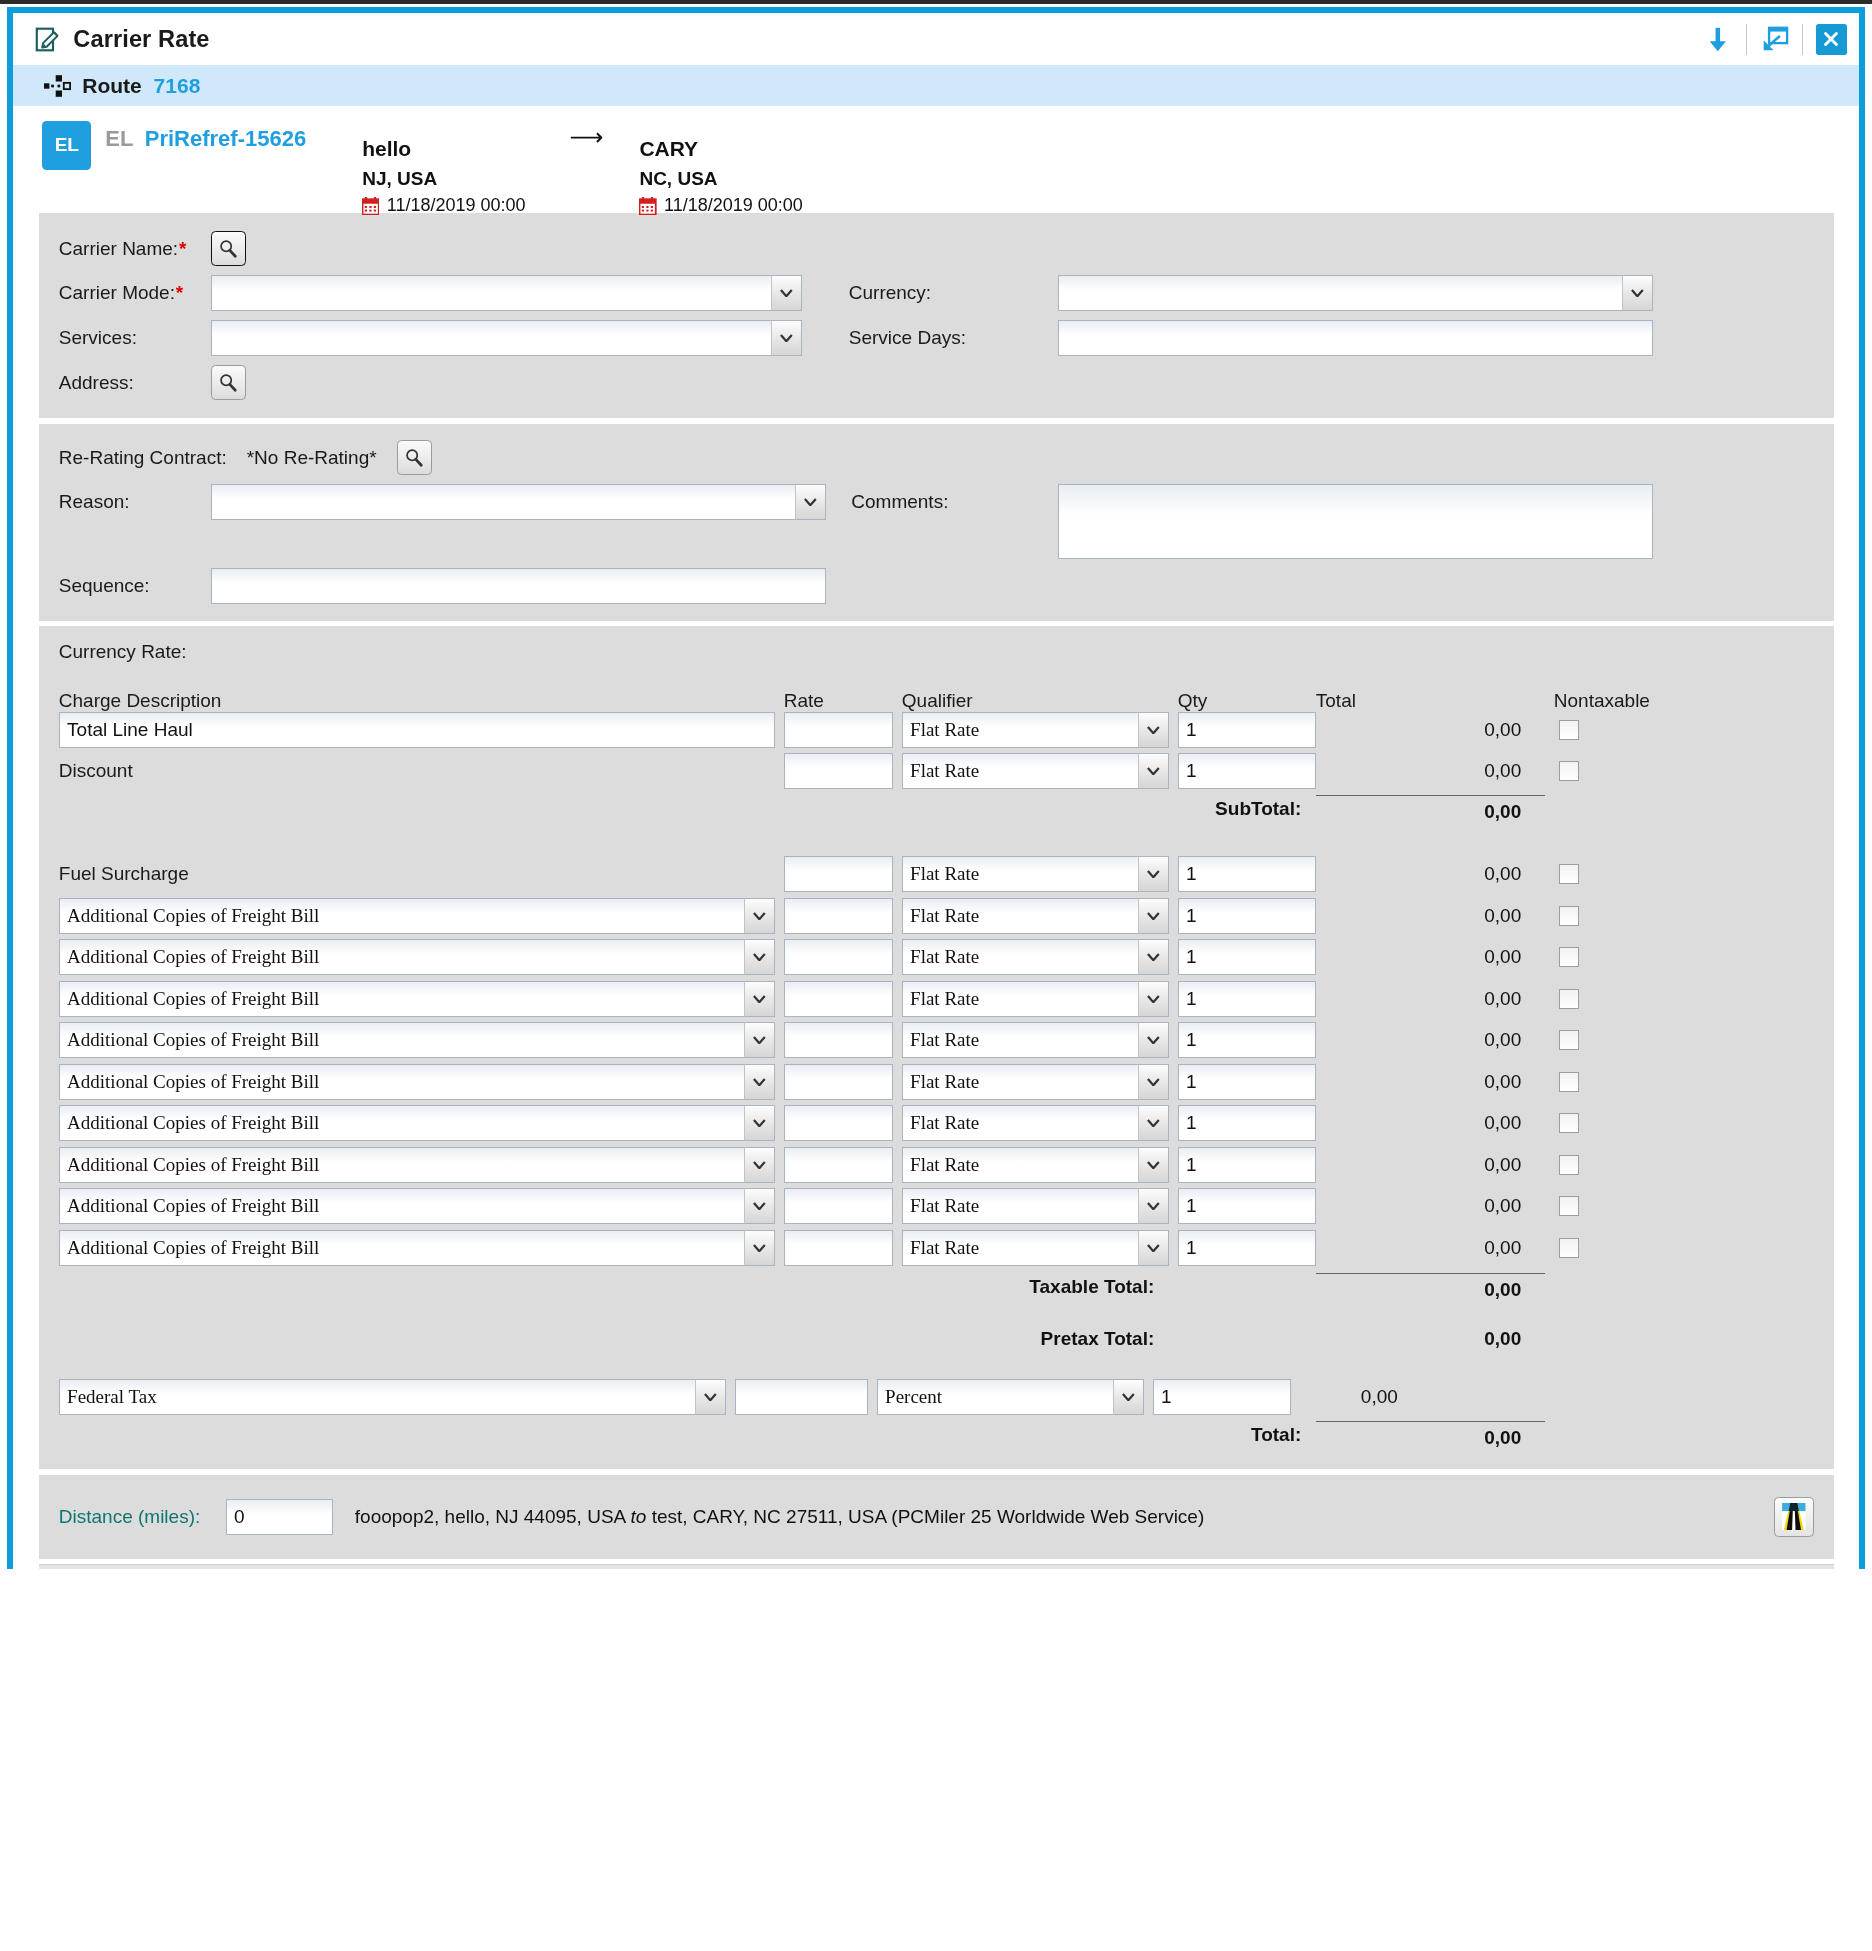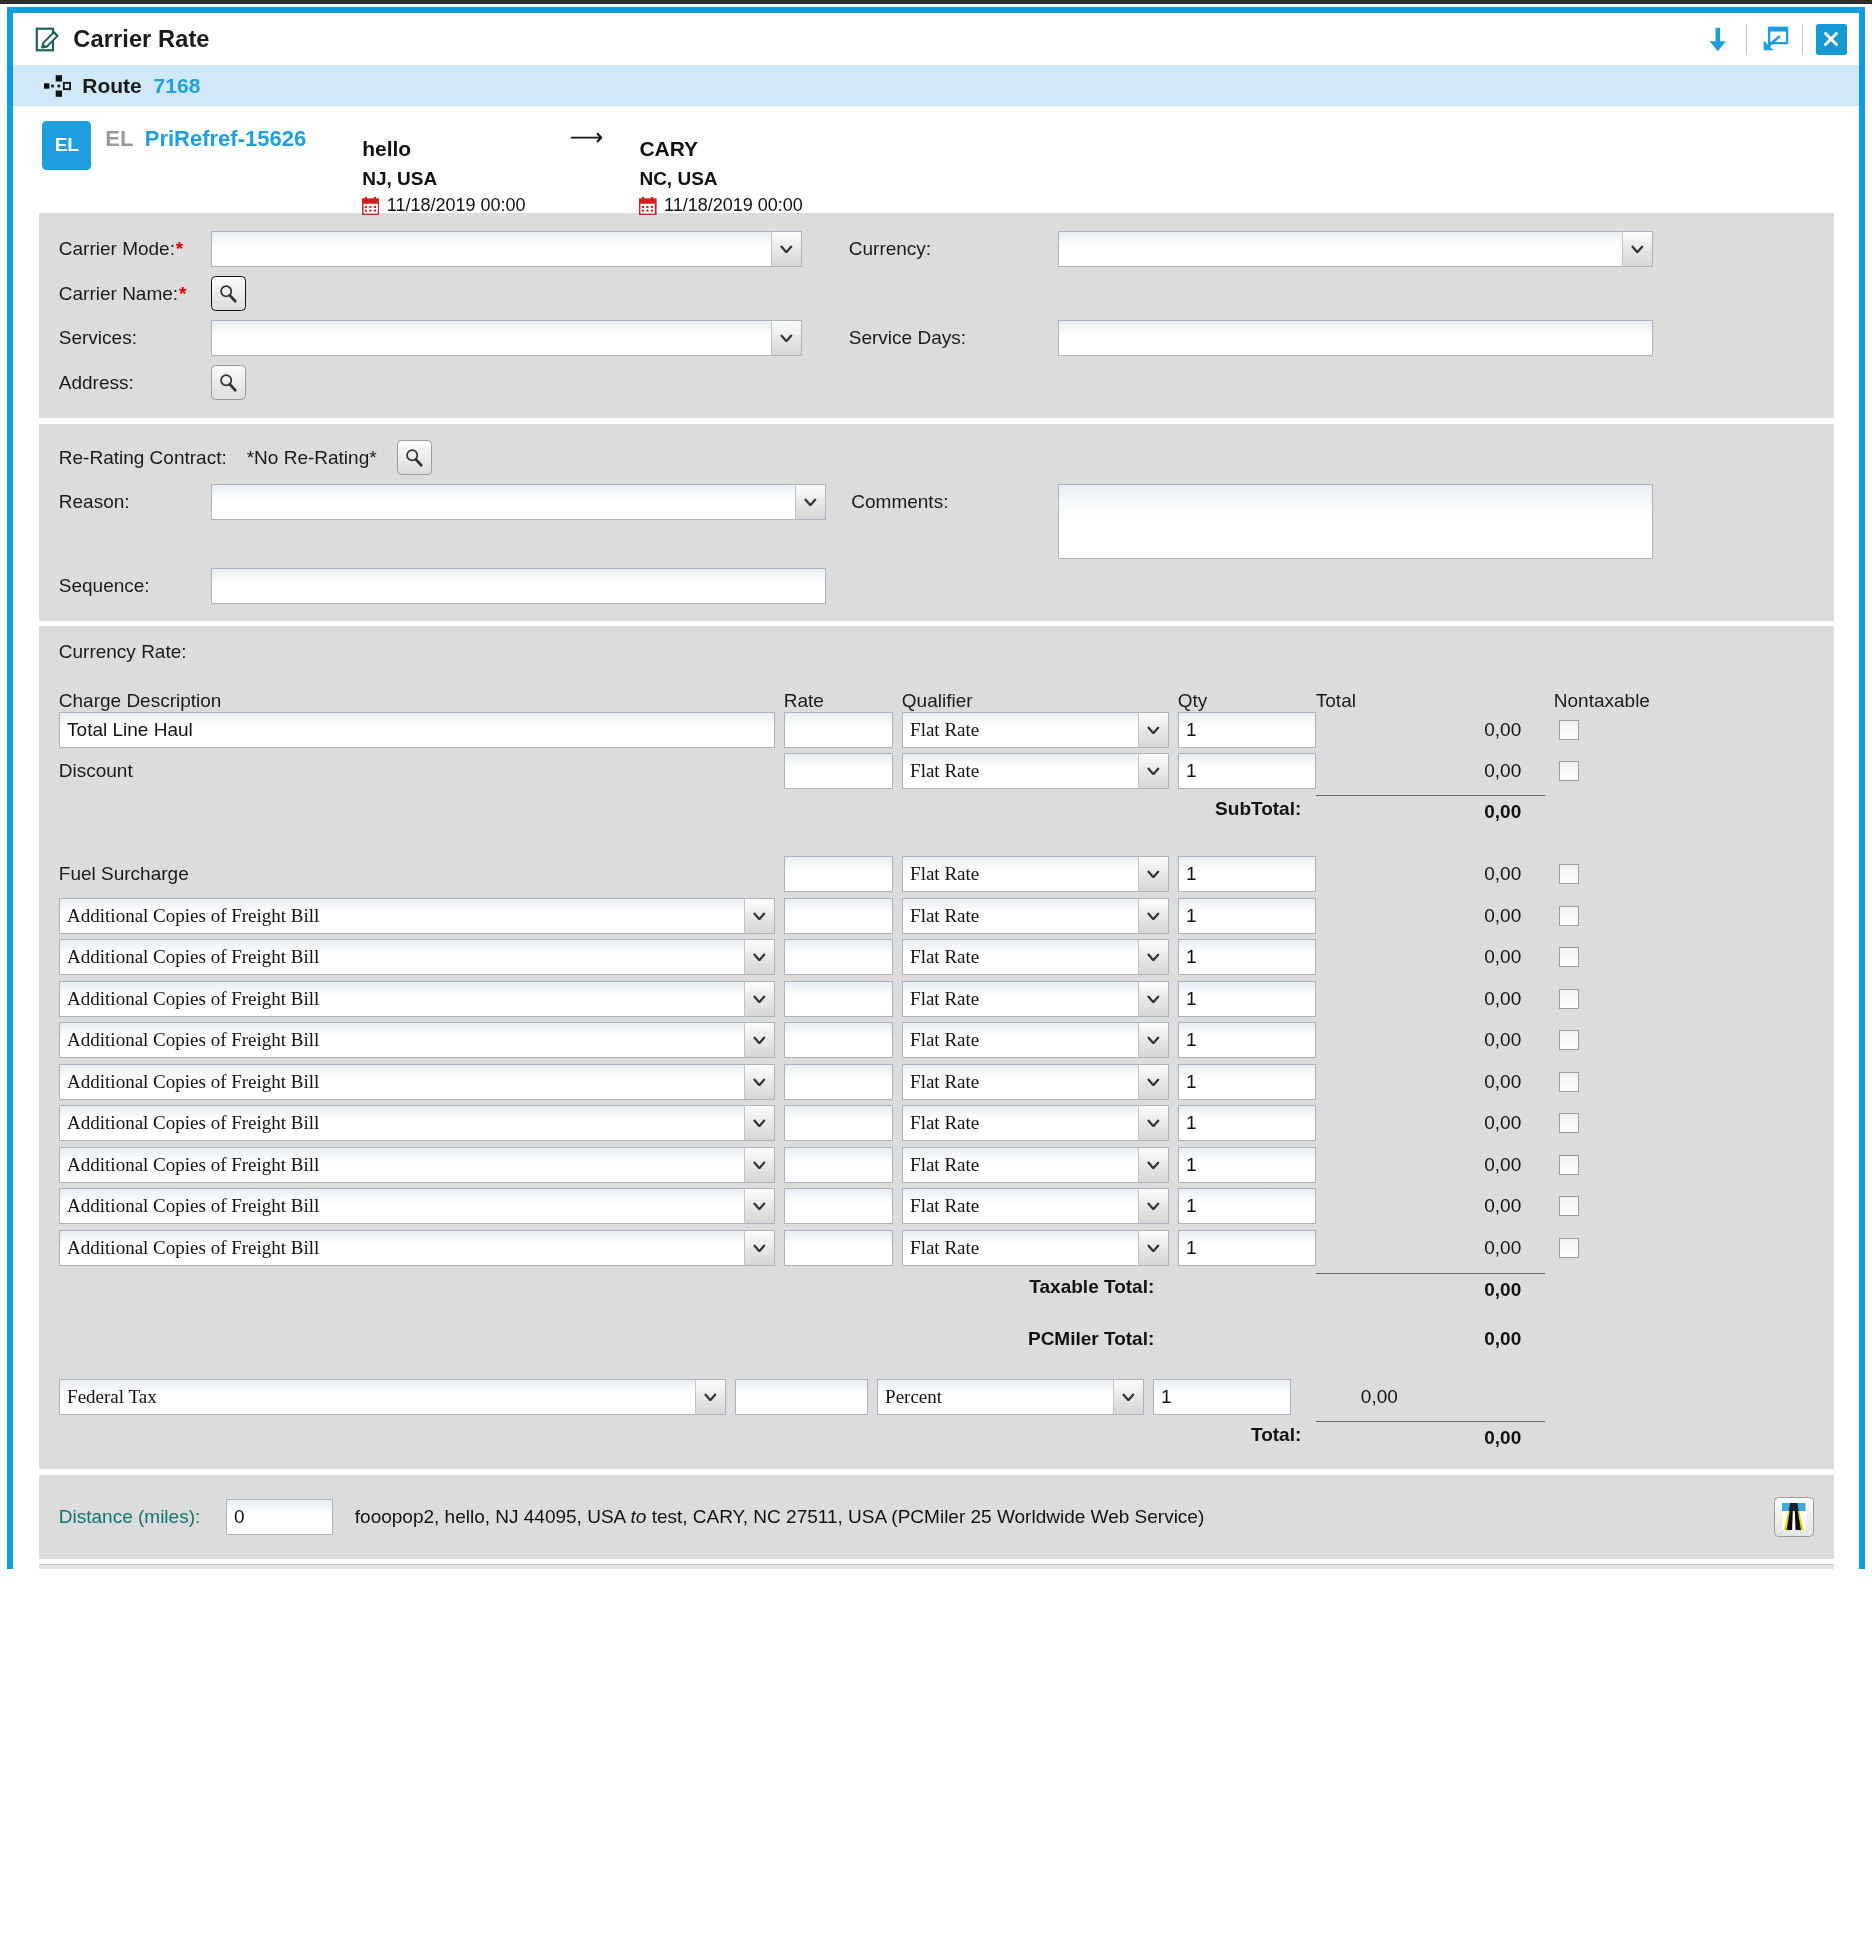--- a/index.html
+++ b/index.html
@@ -280,46 +280,46 @@
             </g>
           </svg>
         </span>
         <span>11/18/2019 00:00</span>
       </div>
     </div>
   </div>
 
   <div class="panel" style="padding-top:18px;padding-bottom:18px;">
     <div class="row">
+      <span class="lbl lbl-w1"><span>Carrier Name:</span><span class="req">*</span></span>
+      <span class="srch-btn focused">
+        <svg width="20" height="20" viewBox="0 0 22 22">
+              <circle cx="9" cy="8" r="5.6" fill="none" stroke="#333" stroke-width="1.9"></circle>
+              <path d="M13 12.5 L19 19" stroke="#333" stroke-width="3" stroke-linecap="round"></path>
+            </svg>
+      </span>
+    </div>
+    <div class="row">
       <span class="lbl lbl-w1"><span>Carrier Mode:</span><span class="req">*</span></span>
       <span class="sel" style="width:591px">
         <span class="inp"></span>
         <span class="sel-arrow">
               <svg width="12.7" height="8.2" viewBox="0 0 14 9">
                 <path d="M1 1 L7 8 L13 1" fill="none" stroke="#333" stroke-width="2.4"></path>
               </svg>
             </span>
       </span>
       <span class="lbl" style="margin-left:47px;width:209px;flex:0 0 209px">Currency:</span>
       <span class="sel" style="width:595px">
         <span class="inp"></span>
         <span class="sel-arrow">
               <svg width="12.7" height="8.2" viewBox="0 0 14 9">
                 <path d="M1 1 L7 8 L13 1" fill="none" stroke="#333" stroke-width="2.4"></path>
               </svg>
             </span>
-      </span>
-    </div>
-    <div class="row">
-      <span class="lbl lbl-w1"><span>Carrier Name:</span><span class="req">*</span></span>
-      <span class="srch-btn focused">
-        <svg width="20" height="20" viewBox="0 0 22 22">
-              <circle cx="9" cy="8" r="5.6" fill="none" stroke="#333" stroke-width="1.9"></circle>
-              <path d="M13 12.5 L19 19" stroke="#333" stroke-width="3" stroke-linecap="round"></path>
-            </svg>
       </span>
     </div>
     <div class="row">
       <span class="lbl lbl-w1">Services:</span>
       <span class="sel" style="width:591px">
         <span class="inp"></span>
         <span class="sel-arrow">
               <svg width="12.7" height="8.2" viewBox="0 0 14 9">
                 <path d="M1 1 L7 8 L13 1" fill="none" stroke="#333" stroke-width="2.4"></path>
               </svg>
@@ -669,21 +669,21 @@
           <span class="c-rate"></span>
       <span class="c-qual sum-lbl">Taxable Total:</span>
       <span class="c-qty"></span>
       <span class="c-total sum-val ruled" style="padding-top:5.5px">0,00</span>
       <span class="c-ntx"></span>
     </div>
 
     <div class="sum-row" style="margin-top:27px">
       <span class="c-desc"></span>
           <span class="c-rate"></span>
-      <span class="c-qual sum-lbl">PCMiler Total:</span>
+      <span class="c-qual sum-lbl">Pretax Total:</span>
       <span class="c-qty"></span>
       <span class="c-total sum-val">0,00</span>
       <span class="c-ntx"></span>
     </div>
 
     <div class="chg-row" style="margin-top:29px">
       <span class="sel" style="width:667px;flex:0 0 667px">
         <span class="inp">Federal Tax</span>
         <span class="sel-arrow">
               <svg width="12.7" height="8.2" viewBox="0 0 14 9">

